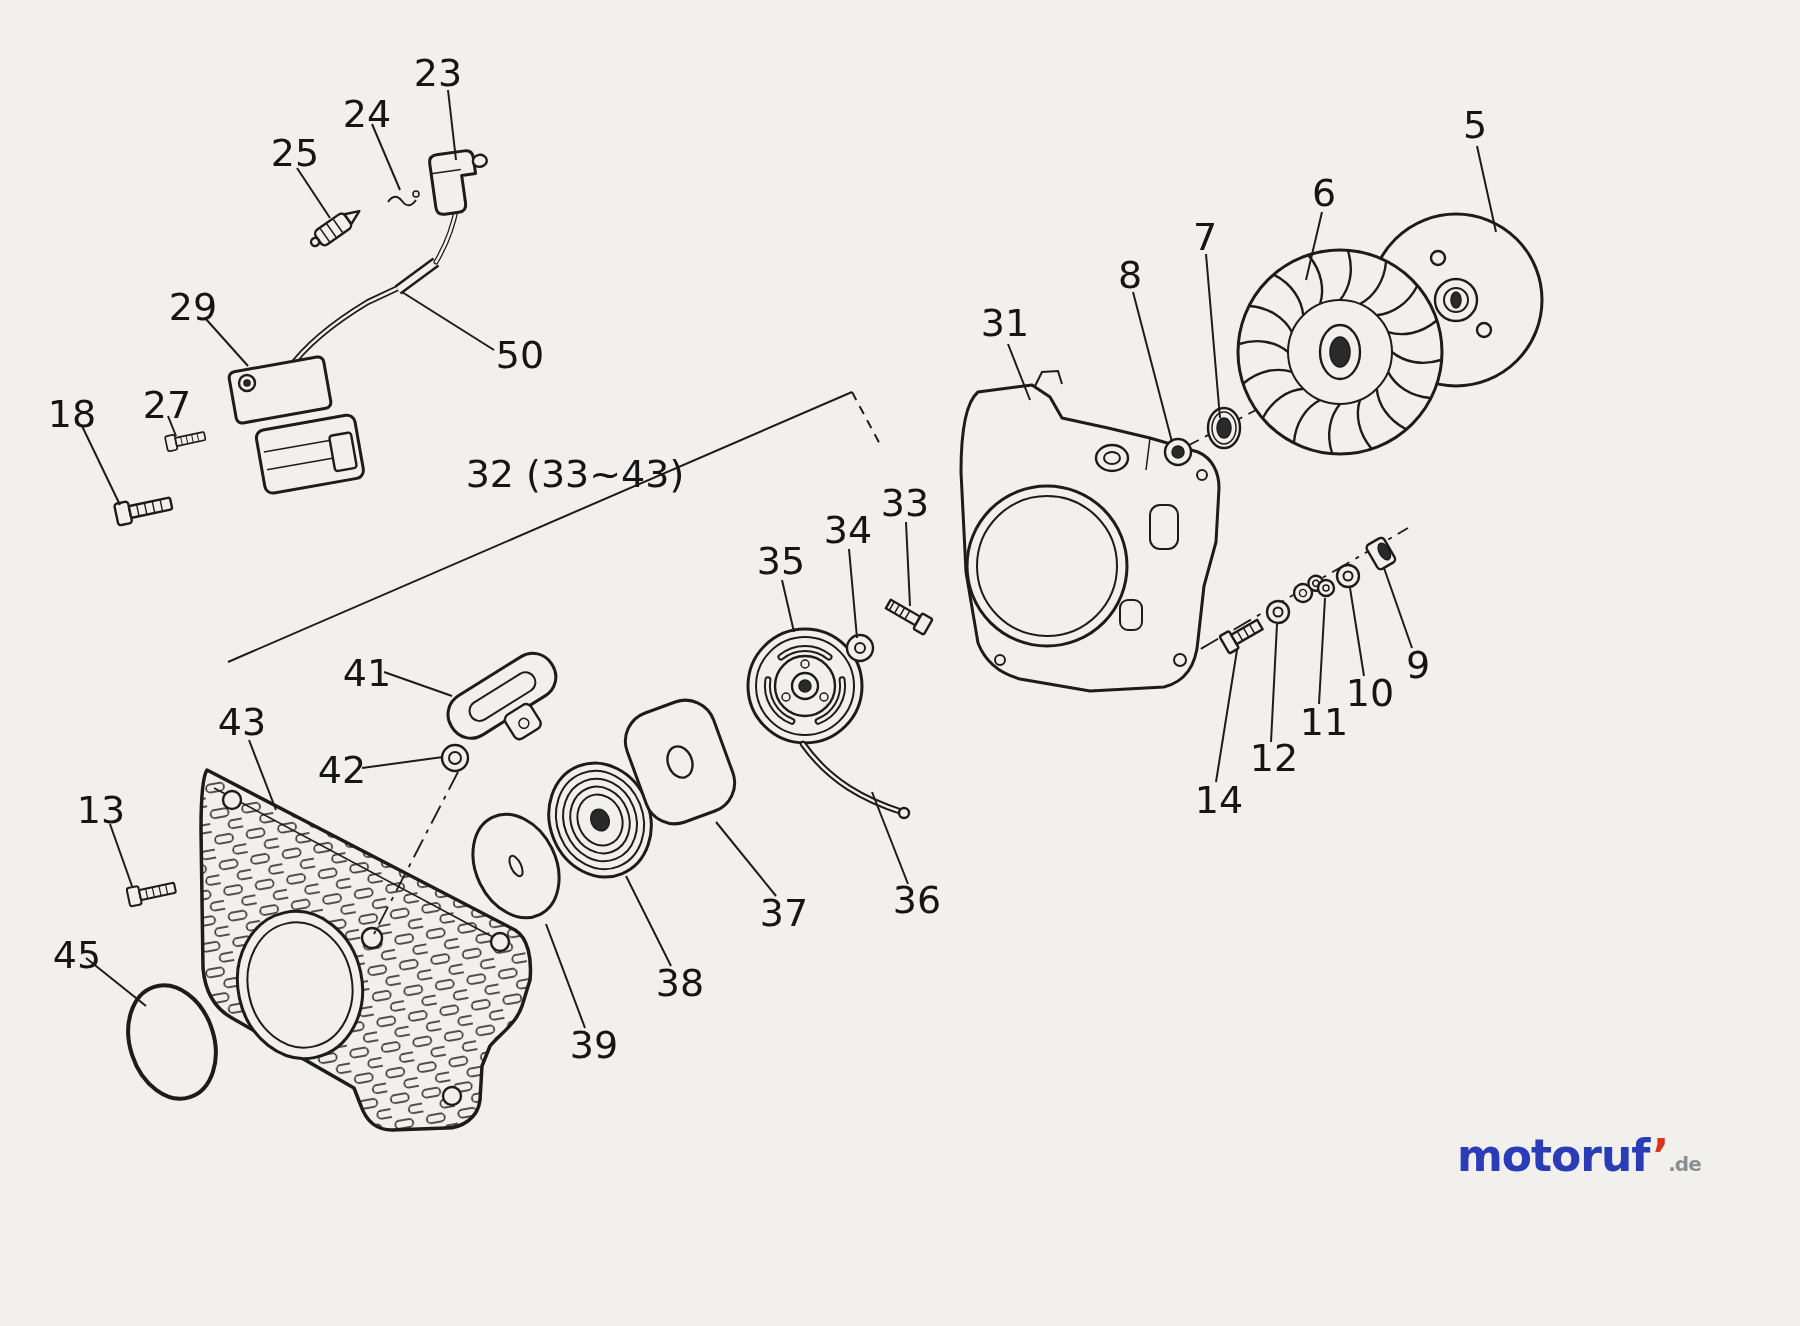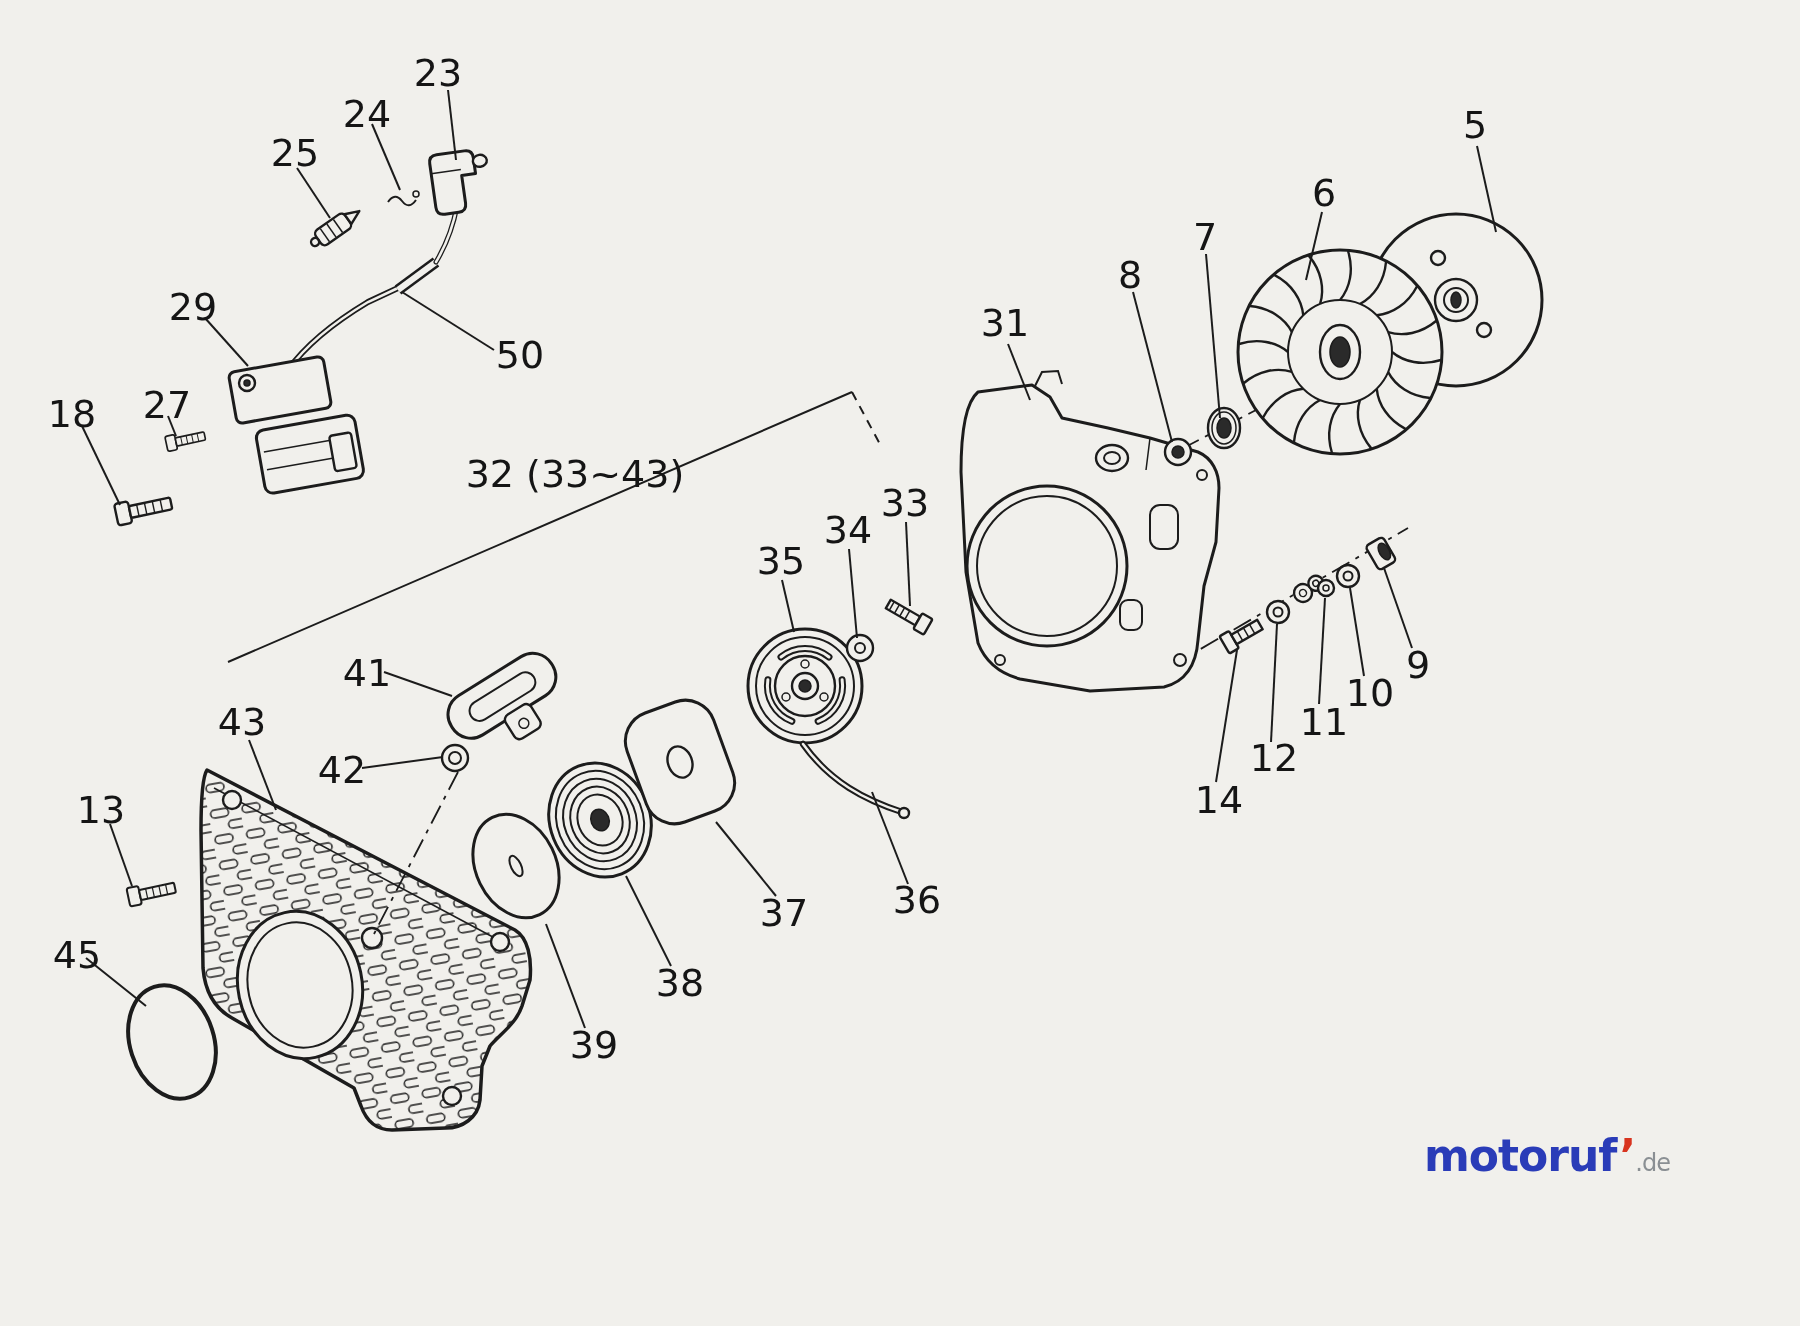--- a/index.html
+++ b/index.html
@@ -21,21 +21,21 @@
   .tube-out{fill:none;stroke:#1c1c1c;stroke-width:6;stroke-linecap:round;}
   .tube-in{fill:none;stroke:#f1f0ec;stroke-width:2.5;stroke-linecap:round;}
   .hose-out{fill:none;stroke:#1c1c1c;stroke-width:11;stroke-linecap:butt;}
   .hose-in{fill:none;stroke:#f1f0ec;stroke-width:6;stroke-linecap:butt;}
   .slot-out{fill:none;stroke:#1c1c1c;stroke-width:7;stroke-linecap:round;}
   .slot-in{fill:none;stroke:#f1f0ec;stroke-width:3;stroke-linecap:round;}
   .watermark{
     position:absolute;left:1424px;top:1130px;
     font-weight:bold;font-size:44px;letter-spacing:-1px;white-space:nowrap;
   }
-  .watermark .suffix{font-size:24px;font-weight:normal;}
+  .watermark .suffix{font-size:20px;font-weight:bold;}
 </style>
 </head>
 <body style="background: rgb(241, 240, 236);">
 
 <svg viewBox="0 0 1800 1326" width="1800" height="1326">
   <defs>
     <pattern id="mesh" width="32" height="26" patternUnits="userSpaceOnUse" patternTransform="rotate(-10)">
       <rect x="2" y="3" width="18" height="8" rx="4" fill="none" stroke="#1c1c1c" stroke-width="1.5"></rect>
       <rect x="18" y="16" width="18" height="8" rx="4" fill="none" stroke="#1c1c1c" stroke-width="1.5"></rect>
     </pattern>
@@ -364,14 +364,14 @@
     <text class="lbl" x="1219" y="813">14</text>
     <text class="lbl" x="784" y="926">37</text>
     <text class="lbl" x="917" y="913">36</text>
     <text class="lbl" x="680" y="996">38</text>
     <text class="lbl" x="594" y="1058">39</text>
     <text class="lbl" x="77" y="968">45</text>
   </g>
 </svg>
 
 <div class="watermark">
-  <span style="color: rgb(42, 60, 184);">motoruf</span><span style="color: rgb(216, 52, 31);">’</span><span class="suffix" style="color: rgb(138, 143, 147);">.de</span>
+  <span style="color: rgb(42, 60, 184); margin-left: 33px;">motoruf</span><span style="color: rgb(216, 52, 31);">’</span><span class="suffix" style="color: rgb(138, 143, 147);">.de</span>
 </div>
 
 </body></html>

